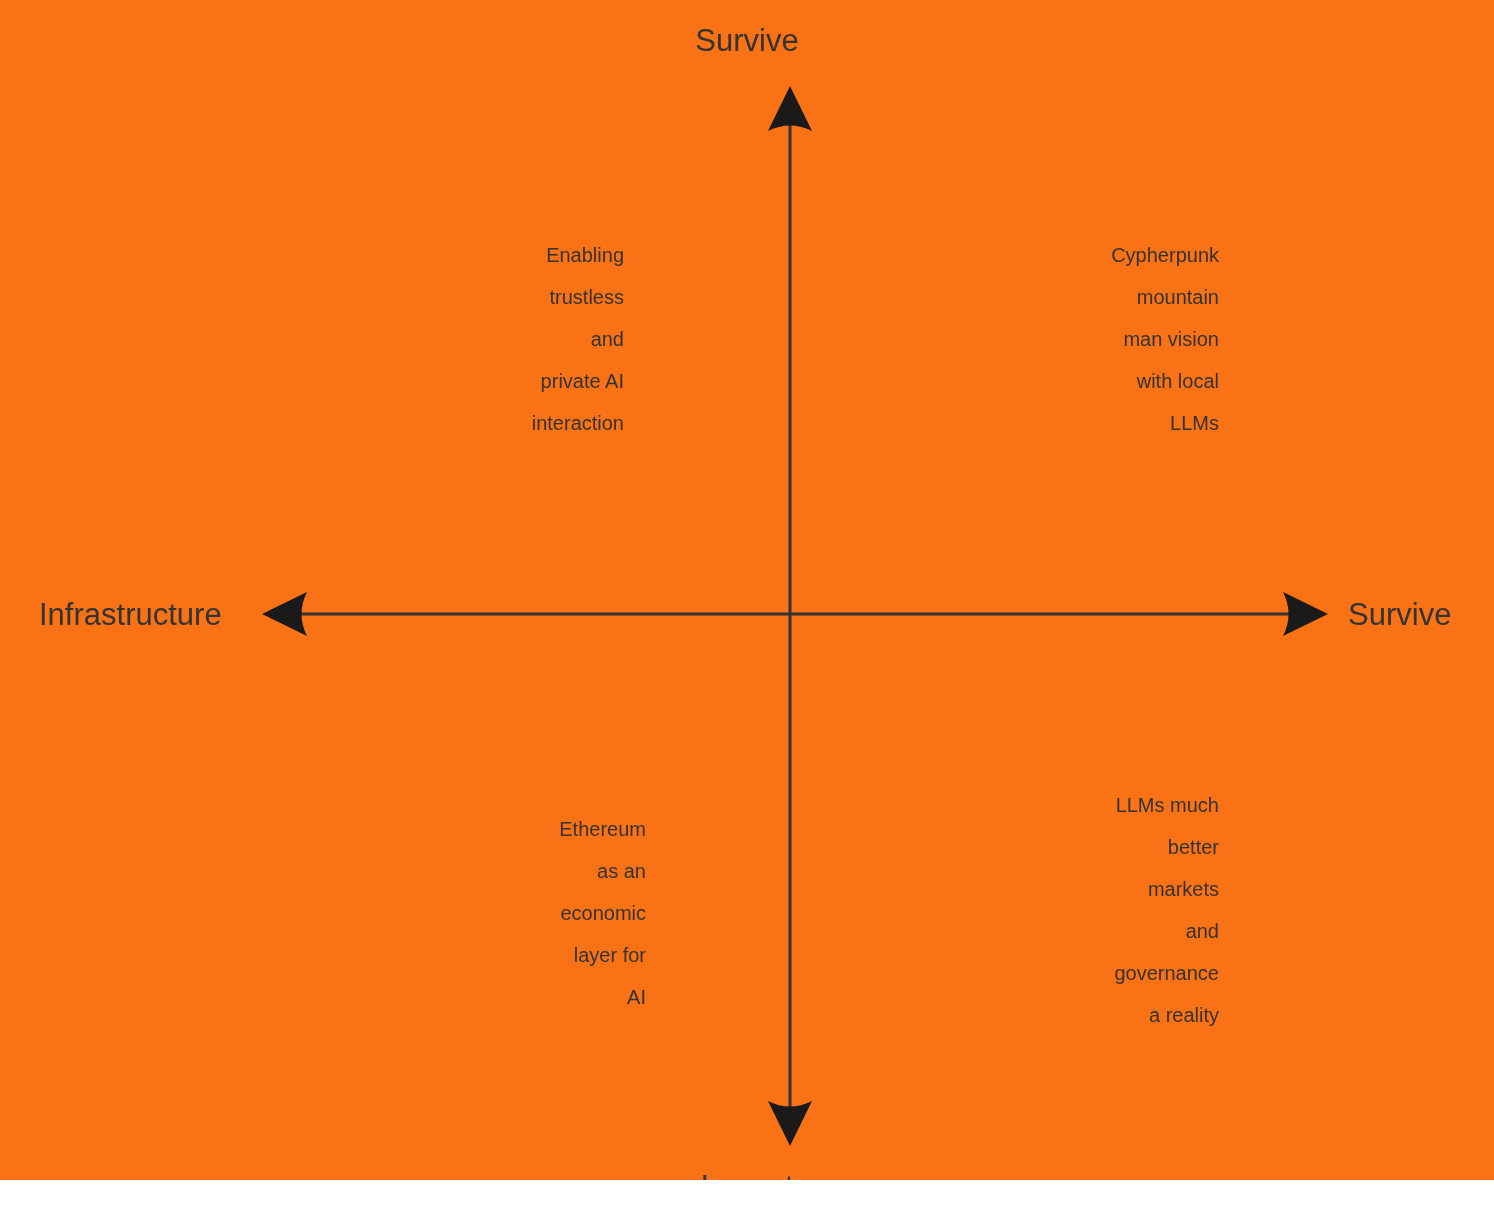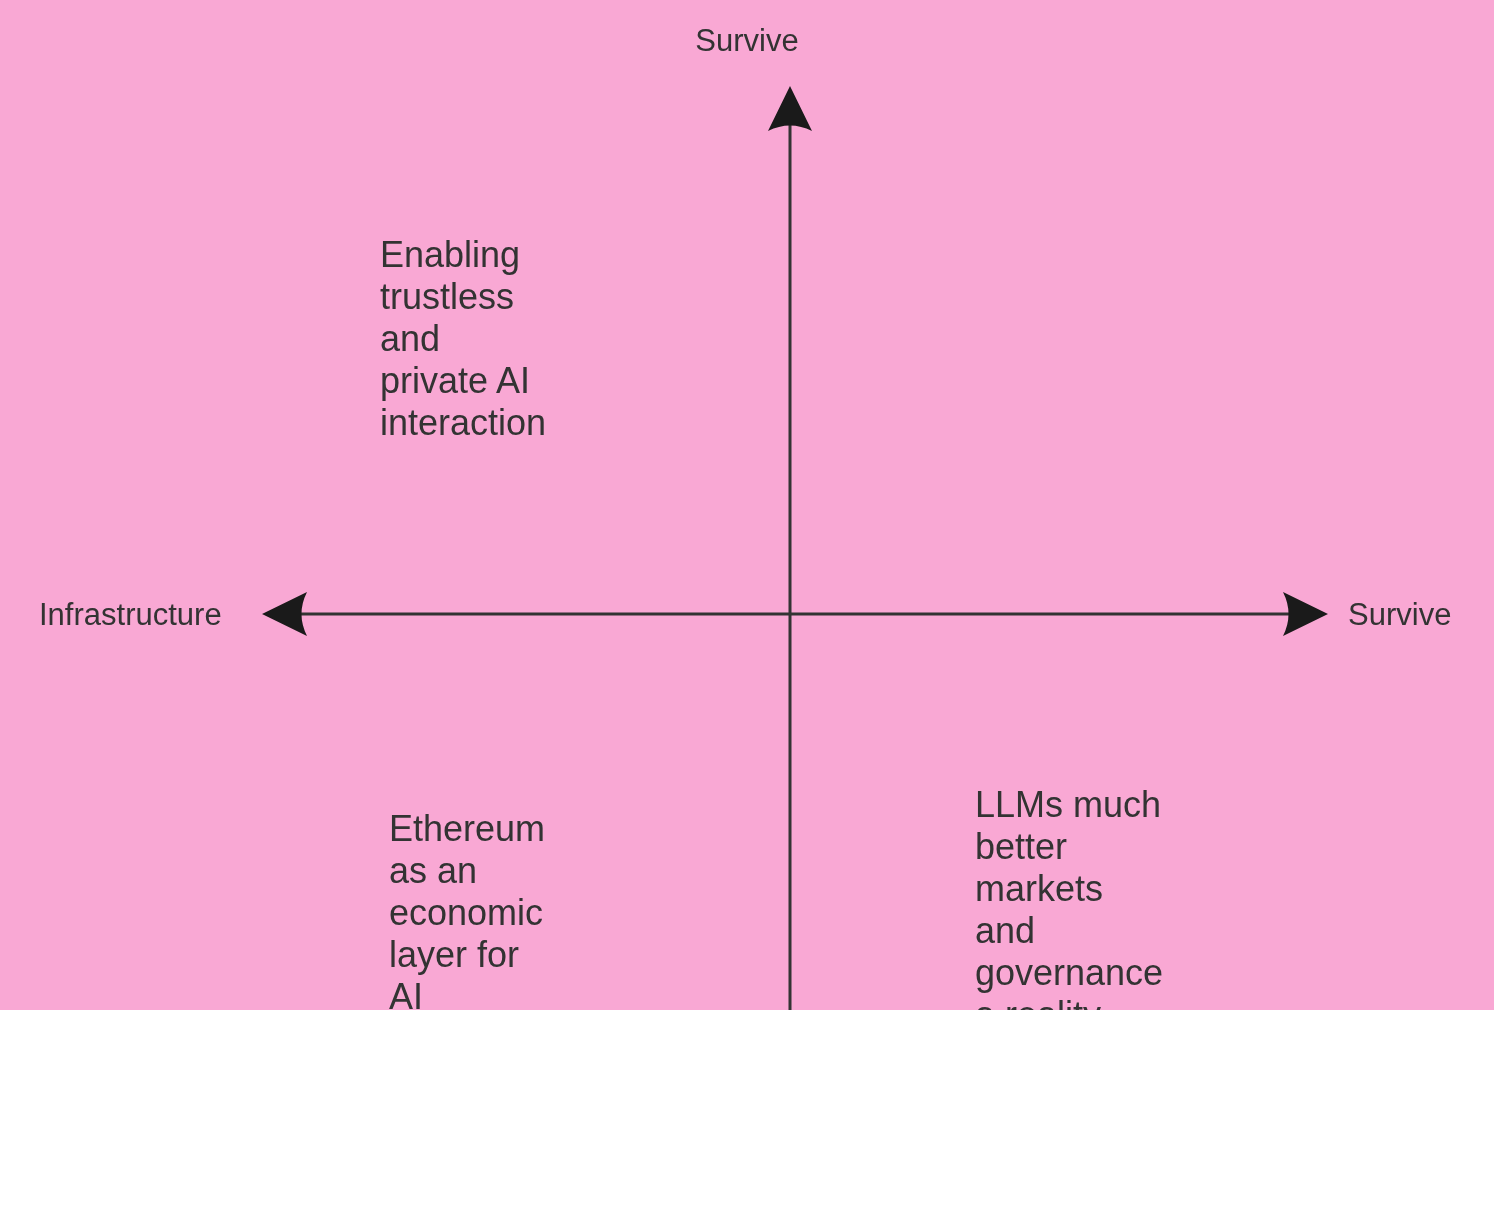--- a/index.html
+++ b/index.html
@@ -7,22 +7,22 @@
     margin: 0;
     padding: 0;
     background: #ffffff;
   }
   body {
     font-family: "Liberation Sans", sans-serif;
   }
   #canvas {
     position: relative;
     width: 1494px;
-    height: 1010px;
-    background: #f9a8d4;
+    height: 1180px;
+    background: #f97316;
     overflow: hidden;
   }
   #axes-svg {
     position: absolute;
     left: 0;
     top: 0;
     width: 1494px;
     height: 1230px;
   }
   .axis-label {
@@ -50,29 +50,29 @@
     top: 596px;
     margin-left: 11px;
   }
   .axis-label-right {
     left: 1348px;
     top: 596px;
   }
   .quadrant-text {
     position: absolute;
     color: #333333;
-    font-size: 36px;
+    font-size: 20px;
     line-height: 42px;
-    text-align: left;
+    text-align: right;
     font-family: "Liberation Sans", sans-serif;
     white-space: pre-line;
   }
   #quad-top-left    { left: 380px;  top: 234px; width: 244px; }
   #quad-top-right   { left: 975px;  top: 234px; width: 244px; }
-  #quad-bottom-left { left: 389px;  top: 808px; width: 244px; }
+  #quad-bottom-left { left: 402px;  top: 808px; width: 244px; }
   #quad-bottom-right{ left: 975px;  top: 784px; width: 244px; }
 </style>
 </head>
 <body>
 
 <div id="canvas">
 
   <svg id="axes-svg" viewBox="0 0 1494 1230">
 
     <line x1="790" y1="104" x2="790" y2="1130" stroke="#333333" stroke-width="3"></line>
@@ -95,20 +95,25 @@
   <div class="axis-label axis-label-left">Infrastructure</div>
 
   <div class="axis-label axis-label-right">Survive</div>
 
   <div class="quadrant-text" id="quad-top-left">Enabling
 trustless
 and
 private AI
 interaction</div>
 
+  <div class="quadrant-text" id="quad-top-right">Cypherpunk
+mountain
+man vision
+with local
+LLMs</div>
 
   <div class="quadrant-text" id="quad-bottom-left">Ethereum
 as an
 economic
 layer for
 AI</div>
 
   <div class="quadrant-text" id="quad-bottom-right">LLMs much
 better
 markets

